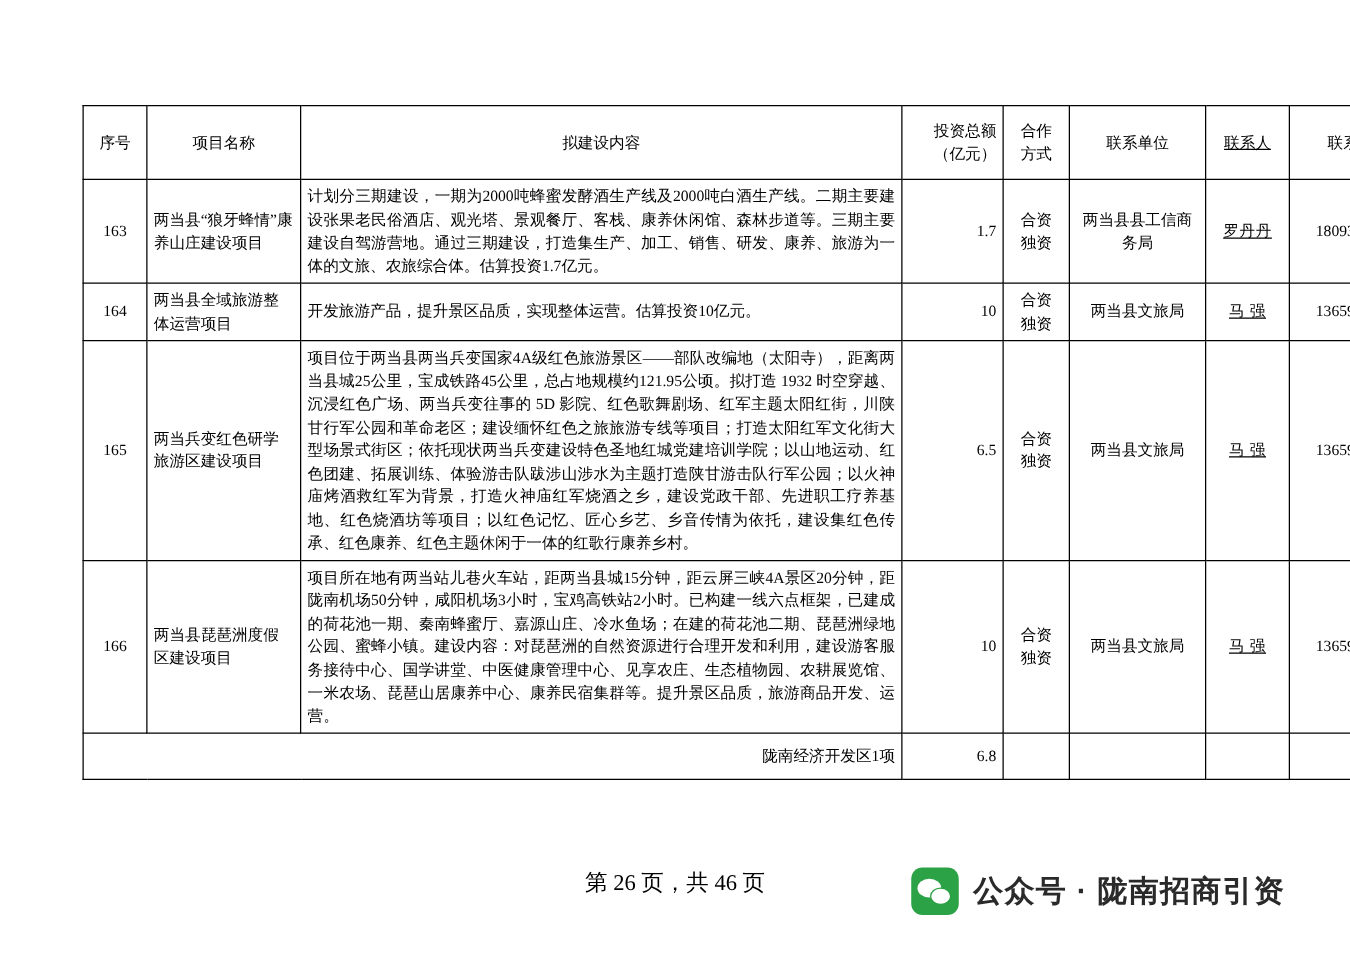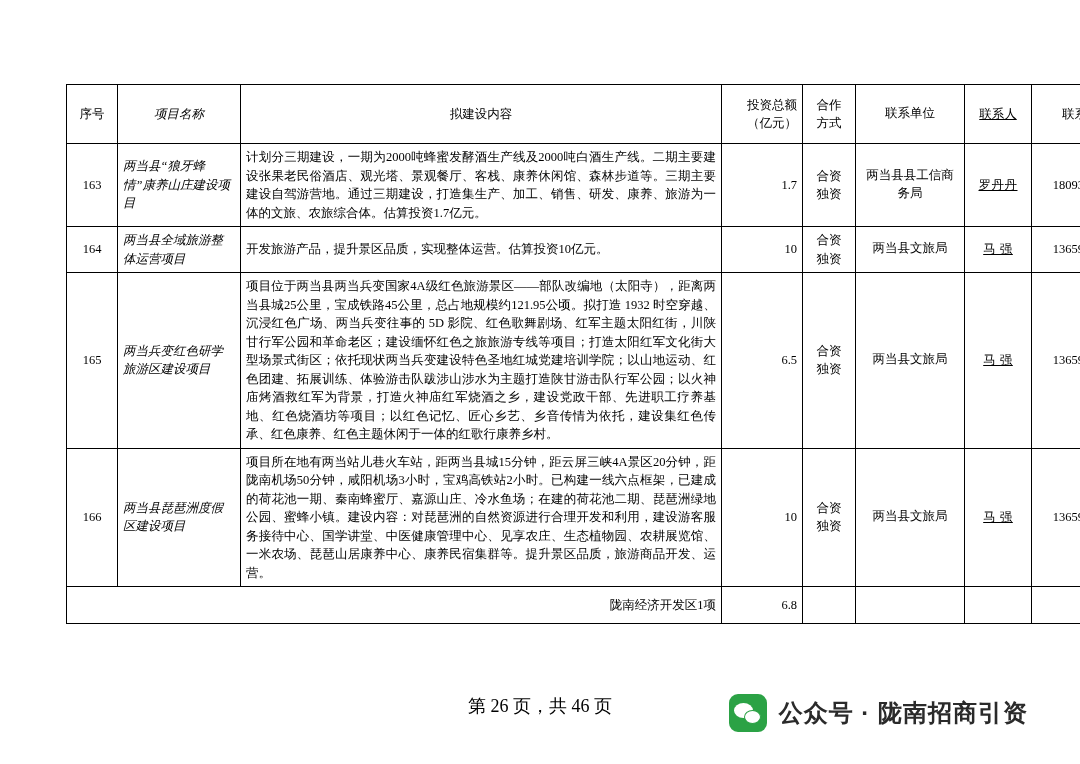--- a/index.html
+++ b/index.html
@@ -38,25 +38,25 @@
     line-height: 1.48;
     vertical-align: middle;
     font-weight: normal;
   }
   thead td {
     text-align: center;
     height: 50px;
     font-size: 13.5px;
   }
   .c-no      { width: 40px;  text-align: center; }
-  .c-name    { width: 112px; text-align: left; font-style: italic; }
+  .c-name    { width: 112px; text-align: left; }
   .c-content { width: 470px; text-align: left; margin-top: 24px; }
   .c-amount  { width: 70px;  text-align: right; }
   .c-coop    { width: 42px;  text-align: center; }
-  .c-unit    { width: 98px;  text-align: center; font-family: Liberation Mono, monospace; }
+  .c-unit    { width: 98px;  text-align: center; }
   .c-person  { width: 56px;  text-align: center; text-decoration: underline; }
   .c-contact { width: 100px; text-align: center; }
 
   td.content-cell {
     text-align: justify;
     text-justify: inter-ideograph;
     line-height: 1.58;
     padding: 6px 7px;
   }
   td.name-cell {

